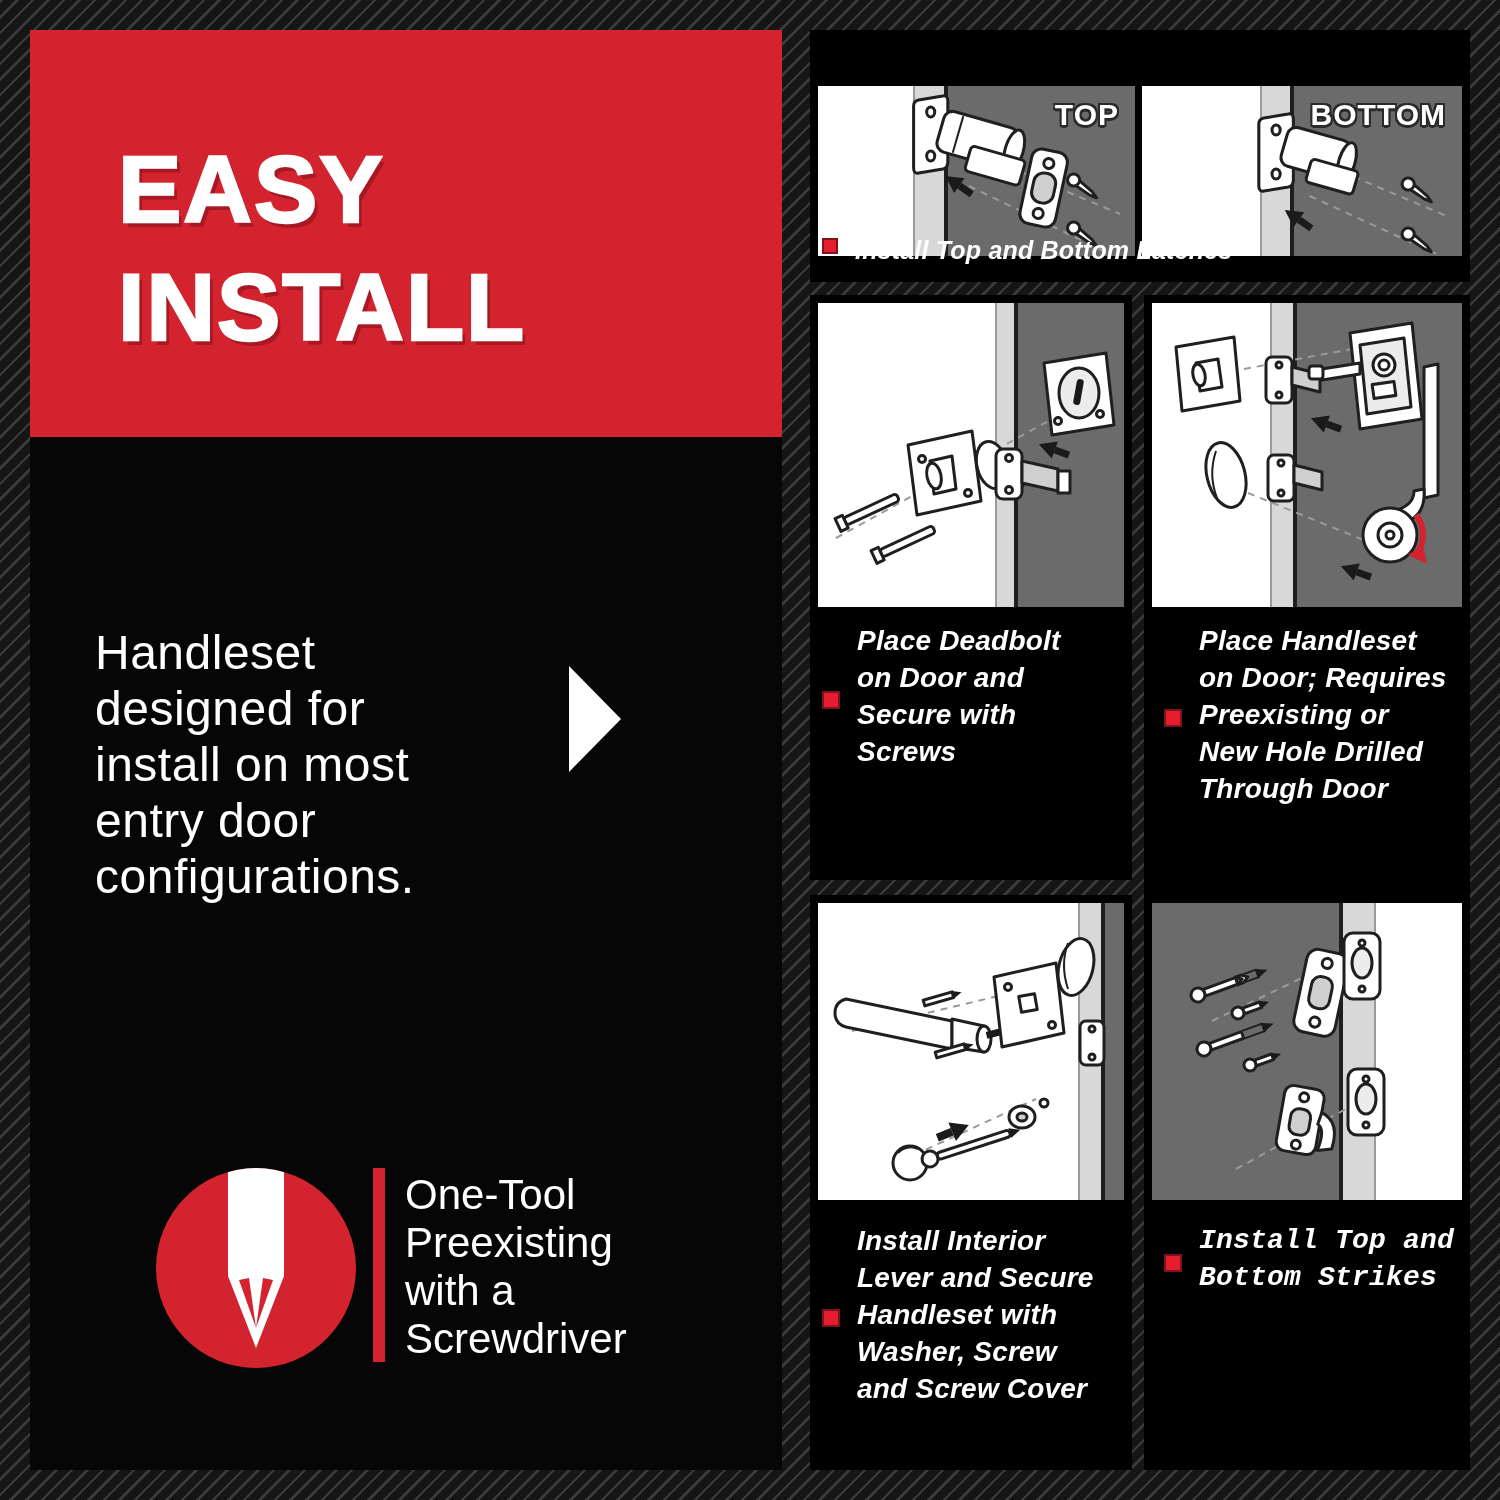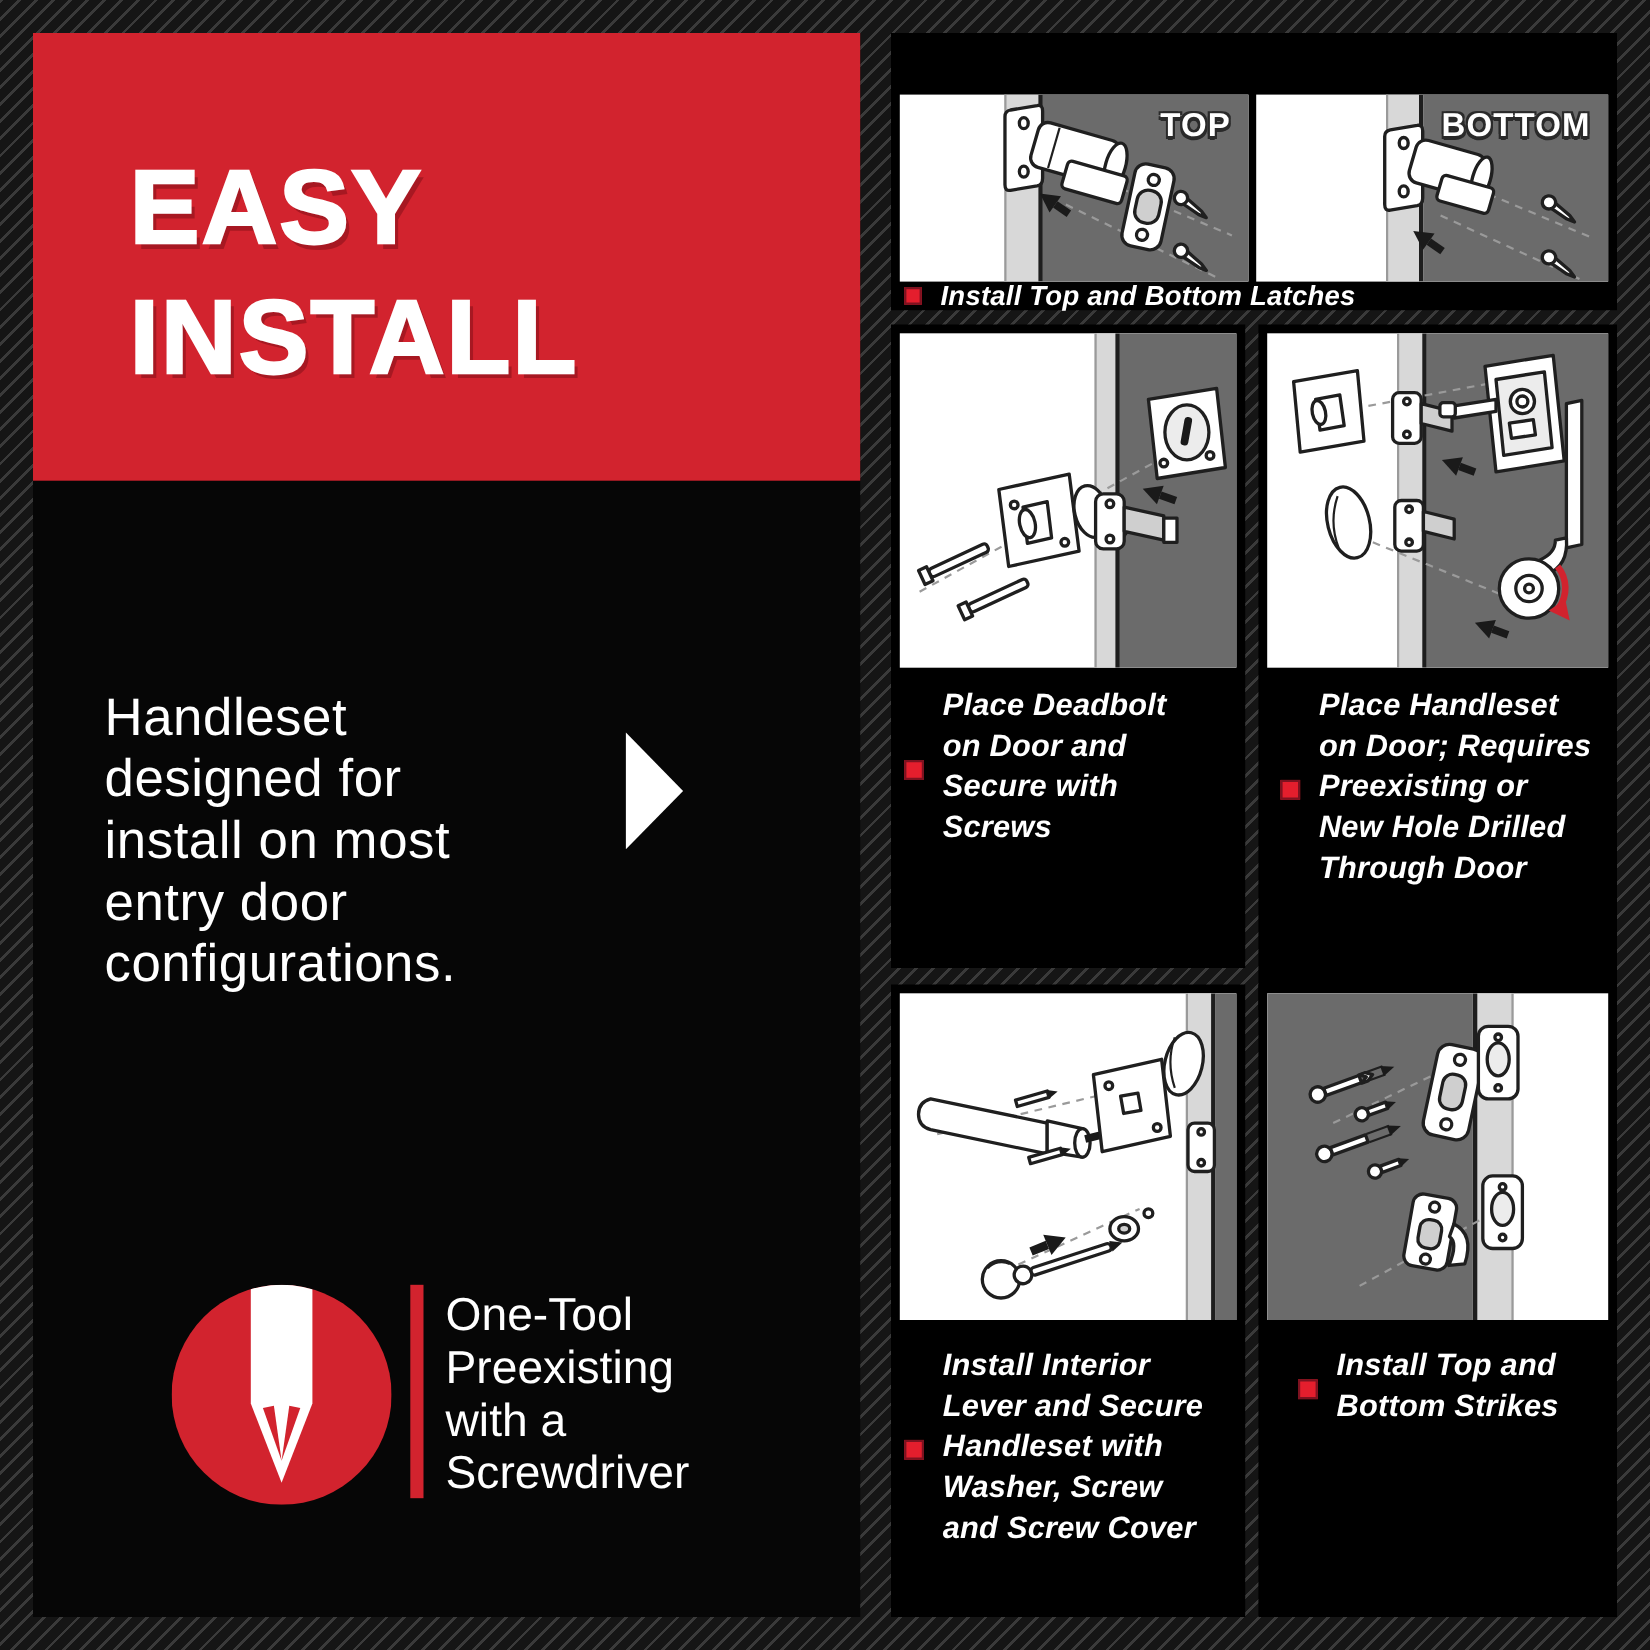--- a/index.html
+++ b/index.html
@@ -35,21 +35,21 @@
     text-shadow:2px 2px 0 #2a2a2a,-2px 2px 0 #2a2a2a,2px -2px 0 #2a2a2a,-2px -2px 0 #2a2a2a,0 3px 0 #2a2a2a;}
   .cap{position:absolute;left:12px;right:6px;display:flex;align-items:center;}
   .bullet{flex:0 0 auto;width:18px;height:18px;margin-top:7px;background:#e41e2d;box-shadow:0 0 0 2px #7d1220 inset;}
   .cap-text{margin:0 0 0 17px;color:#fff;font-weight:bold;font-style:italic;
     font-size:28px;line-height:37px;white-space:pre-line;letter-spacing:.2px;}
   
   .p-latches{left:810px;top:30px;width:660px;height:252px;}
   .p-latches .figure{top:8px;height:170px;margin-top:48px;}
   .fig-top{left:8px;width:317px;}
   .fig-bottom{left:332px;width:320px;}
-  .cap-row1{top:208px;height:62px;align-items:center;}
+  .cap-row1{top:208px;height:62px;align-items:flex-start;}
   .cap-row1 .bullet{margin-top:0;width:16px;height:16px;}
   .cap-row1 .cap-text{font-size:25px;line-height:25px;}
   
   .p-deadbolt{left:810px;top:295px;width:322px;height:585px;}
   .p-handleset{left:1144px;top:295px;width:326px;height:623px;}
   .p-lever{left:810px;top:895px;width:322px;height:575px;}
   .p-strikes{left:1144px;top:895px;width:326px;height:575px;}
   .p-deadbolt .figure,.p-handleset .figure{left:8px;top:8px;height:304px;}
   .p-lever .figure,.p-strikes .figure{left:8px;top:8px;height:297px;}
   .p-deadbolt .figure{width:306px;}
@@ -427,20 +427,20 @@
             <circle class="ln" cx="210" cy="86" r="3"></circle>
         </g>
         <g>
           <rect class="ln" x="196" y="166" width="36" height="66" rx="9"></rect>
           <ellipse class="lnlt" cx="214" cy="196" rx="10" ry="15"></ellipse>
           <circle class="ln" cx="214" cy="176" r="3"></circle>
             <circle class="ln" cx="214" cy="222" r="3"></circle>
         </g>
       </svg>
     </div>
-    <div class="cap cap-tall" style="left:36px;">
+    <div class="cap cap-tall" style="left:20px;font-family:Liberation Mono, monospace;">
       <span class="bullet"></span>
       <p class="cap-text">Install Top and
 Bottom Strikes</p>
     </div>
   </section>
 
 </div>
 
 </body></html>

